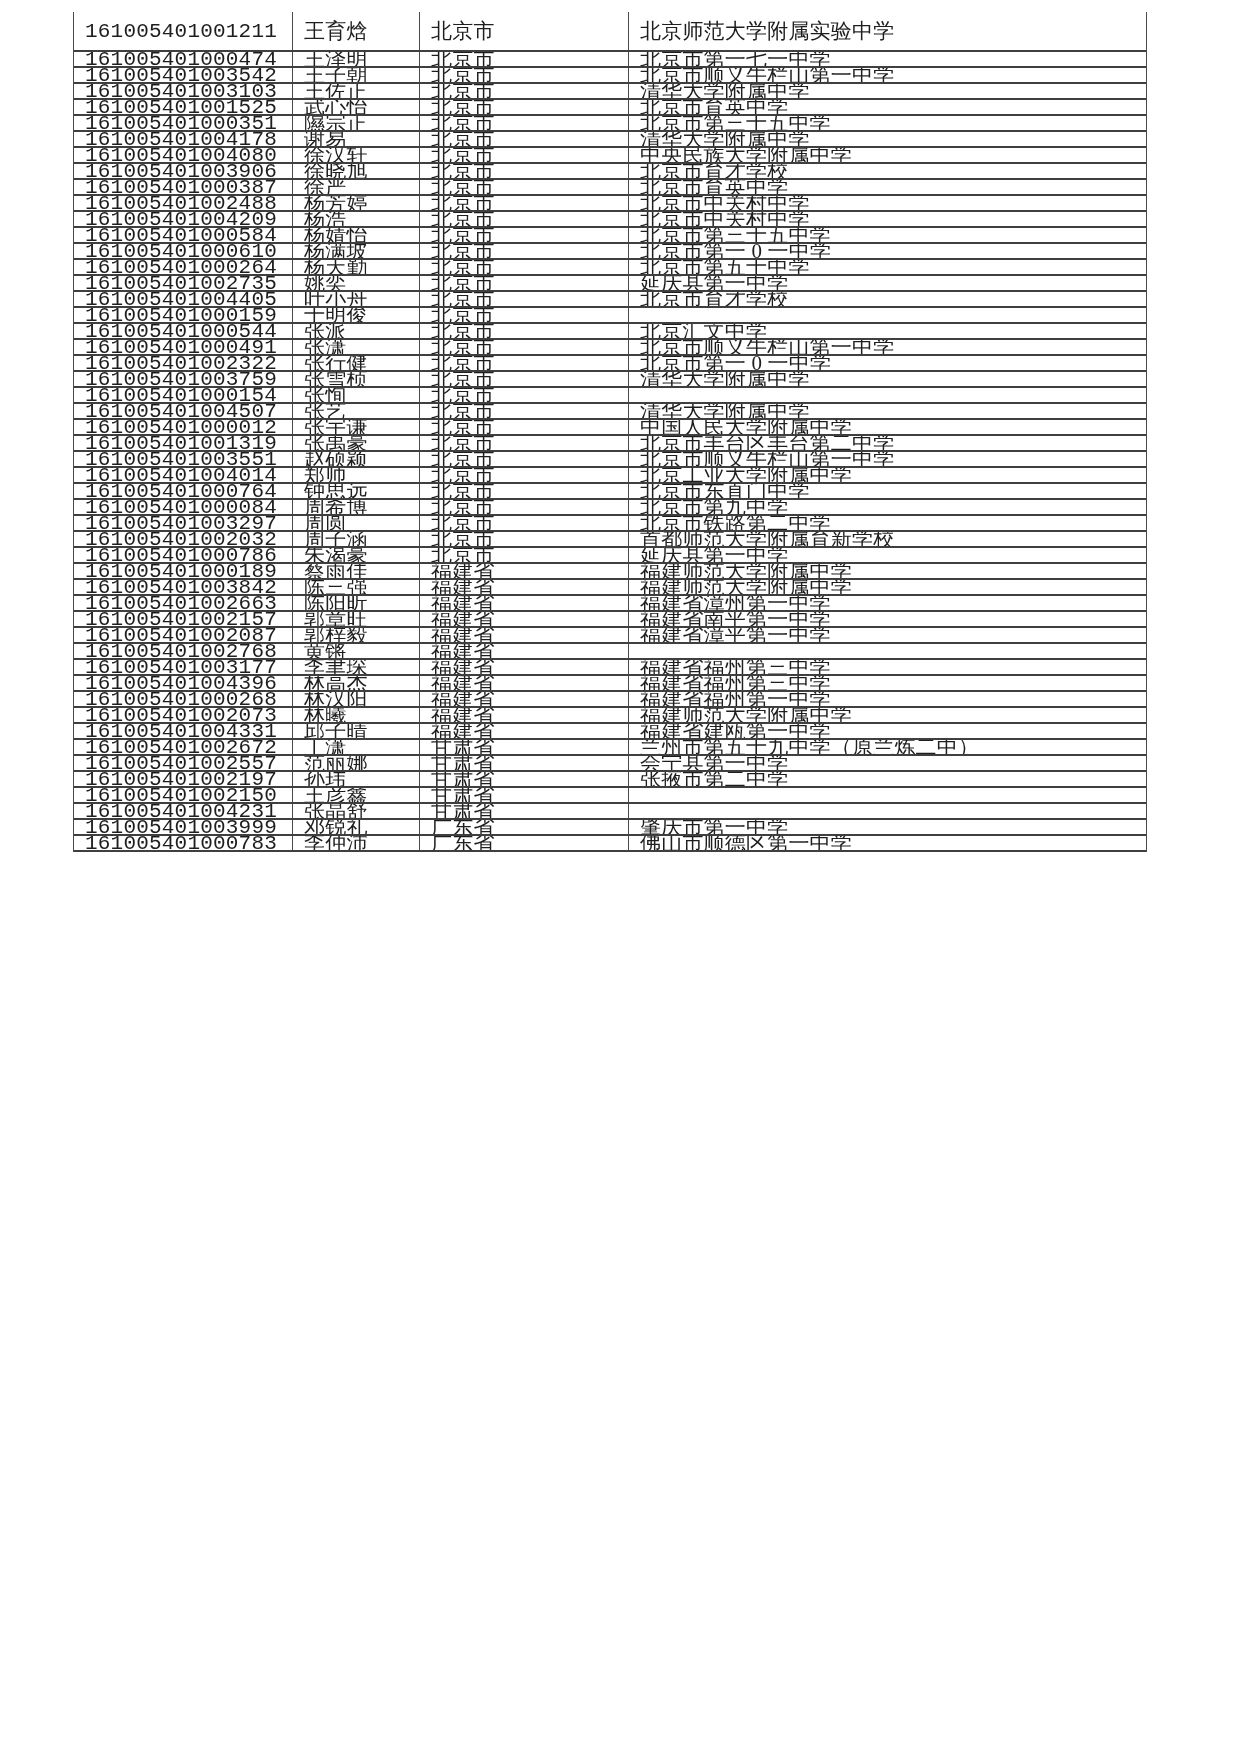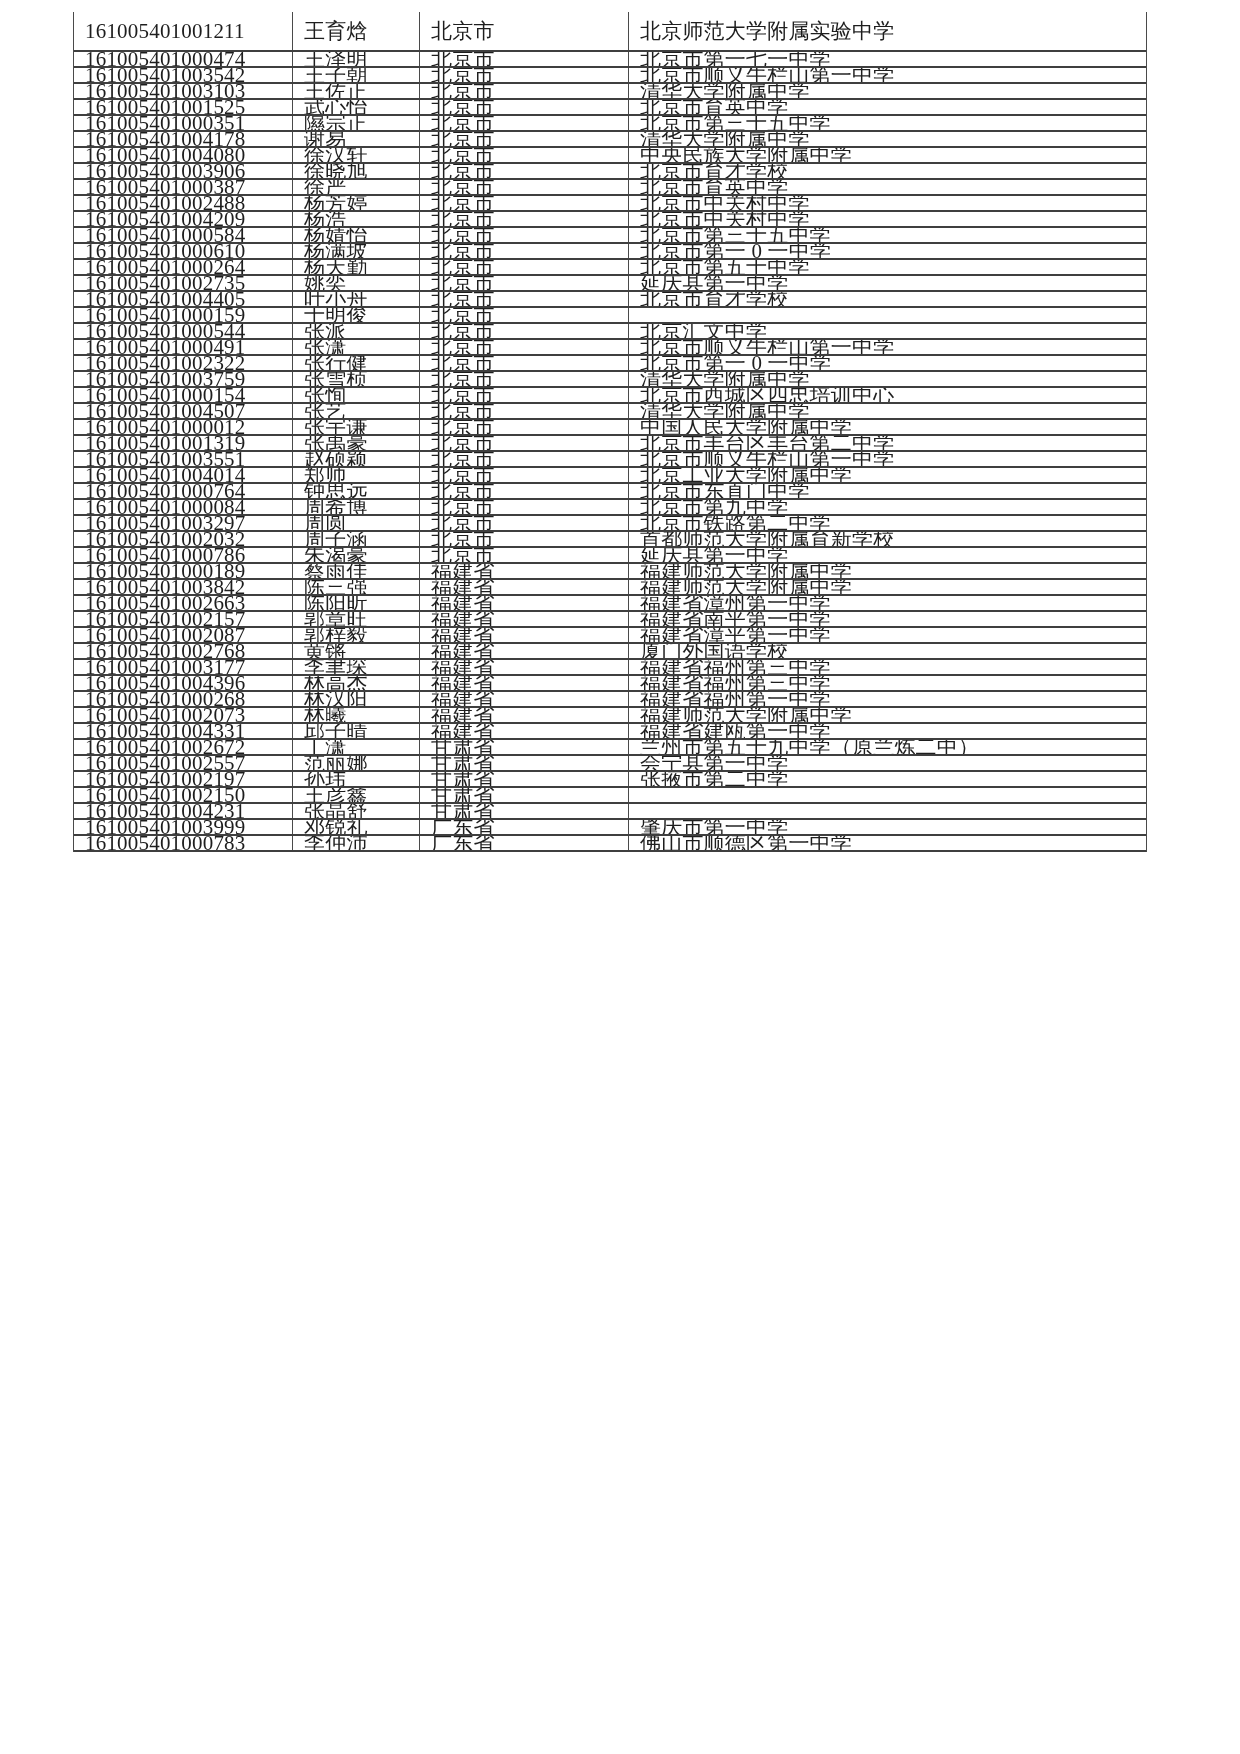--- a/index.html
+++ b/index.html
@@ -41,21 +41,21 @@
     box-sizing:border-box;
     display:flex;
     align-items:center;
     padding-left:11px;
     font-size:21px;
     color:var(--ink);
     white-space:nowrap;
     overflow:hidden;
     letter-spacing:0.2px;
   }
-  .c0{width:219px;border-right:1px solid var(--line-v);}
+  .c0{width:219px;border-right:1px solid var(--line-v);font-family:Liberation Mono, monospace;}
   .c1{width:127px;border-right:1px solid var(--line-v);}
   .c2{width:209px;border-right:1px solid var(--line-v);}
   .c3{width:517px;}
   .c0{font-variant-numeric:lining-nums;}
 </style>
 </head>
 <body>
 
 <div class="page">
   <div class="table-wrap" id="table">
@@ -209,21 +209,20 @@
     <div class="cell c0">161005401003759</div>
     <div class="cell c1">张雪桢</div>
     <div class="cell c2">北京市</div>
     <div class="cell c3">清华大学附属中学</div>
   </div>
 
   <div class="row">
     <div class="cell c0">161005401000154</div>
     <div class="cell c1">张恂</div>
     <div class="cell c2">北京市</div>
-    <div class="cell c3">北京市西城区四忠培训中心</div>
   </div>
 
   <div class="row">
     <div class="cell c0">161005401004507</div>
     <div class="cell c1">张艺</div>
     <div class="cell c2">北京市</div>
     <div class="cell c3">清华大学附属中学</div>
   </div>
 
   <div class="row">
@@ -321,21 +320,20 @@
     <div class="cell c0">161005401002087</div>
     <div class="cell c1">郭梓毅</div>
     <div class="cell c2">福建省</div>
     <div class="cell c3">福建省漳平第一中学</div>
   </div>
 
   <div class="row">
     <div class="cell c0">161005401002768</div>
     <div class="cell c1">黄锵</div>
     <div class="cell c2">福建省</div>
-    <div class="cell c3">厦门外国语学校</div>
   </div>
 
   <div class="row">
     <div class="cell c0">161005401003177</div>
     <div class="cell c1">李聿琛</div>
     <div class="cell c2">福建省</div>
     <div class="cell c3">福建省福州第三中学</div>
   </div>
 
   <div class="row">

